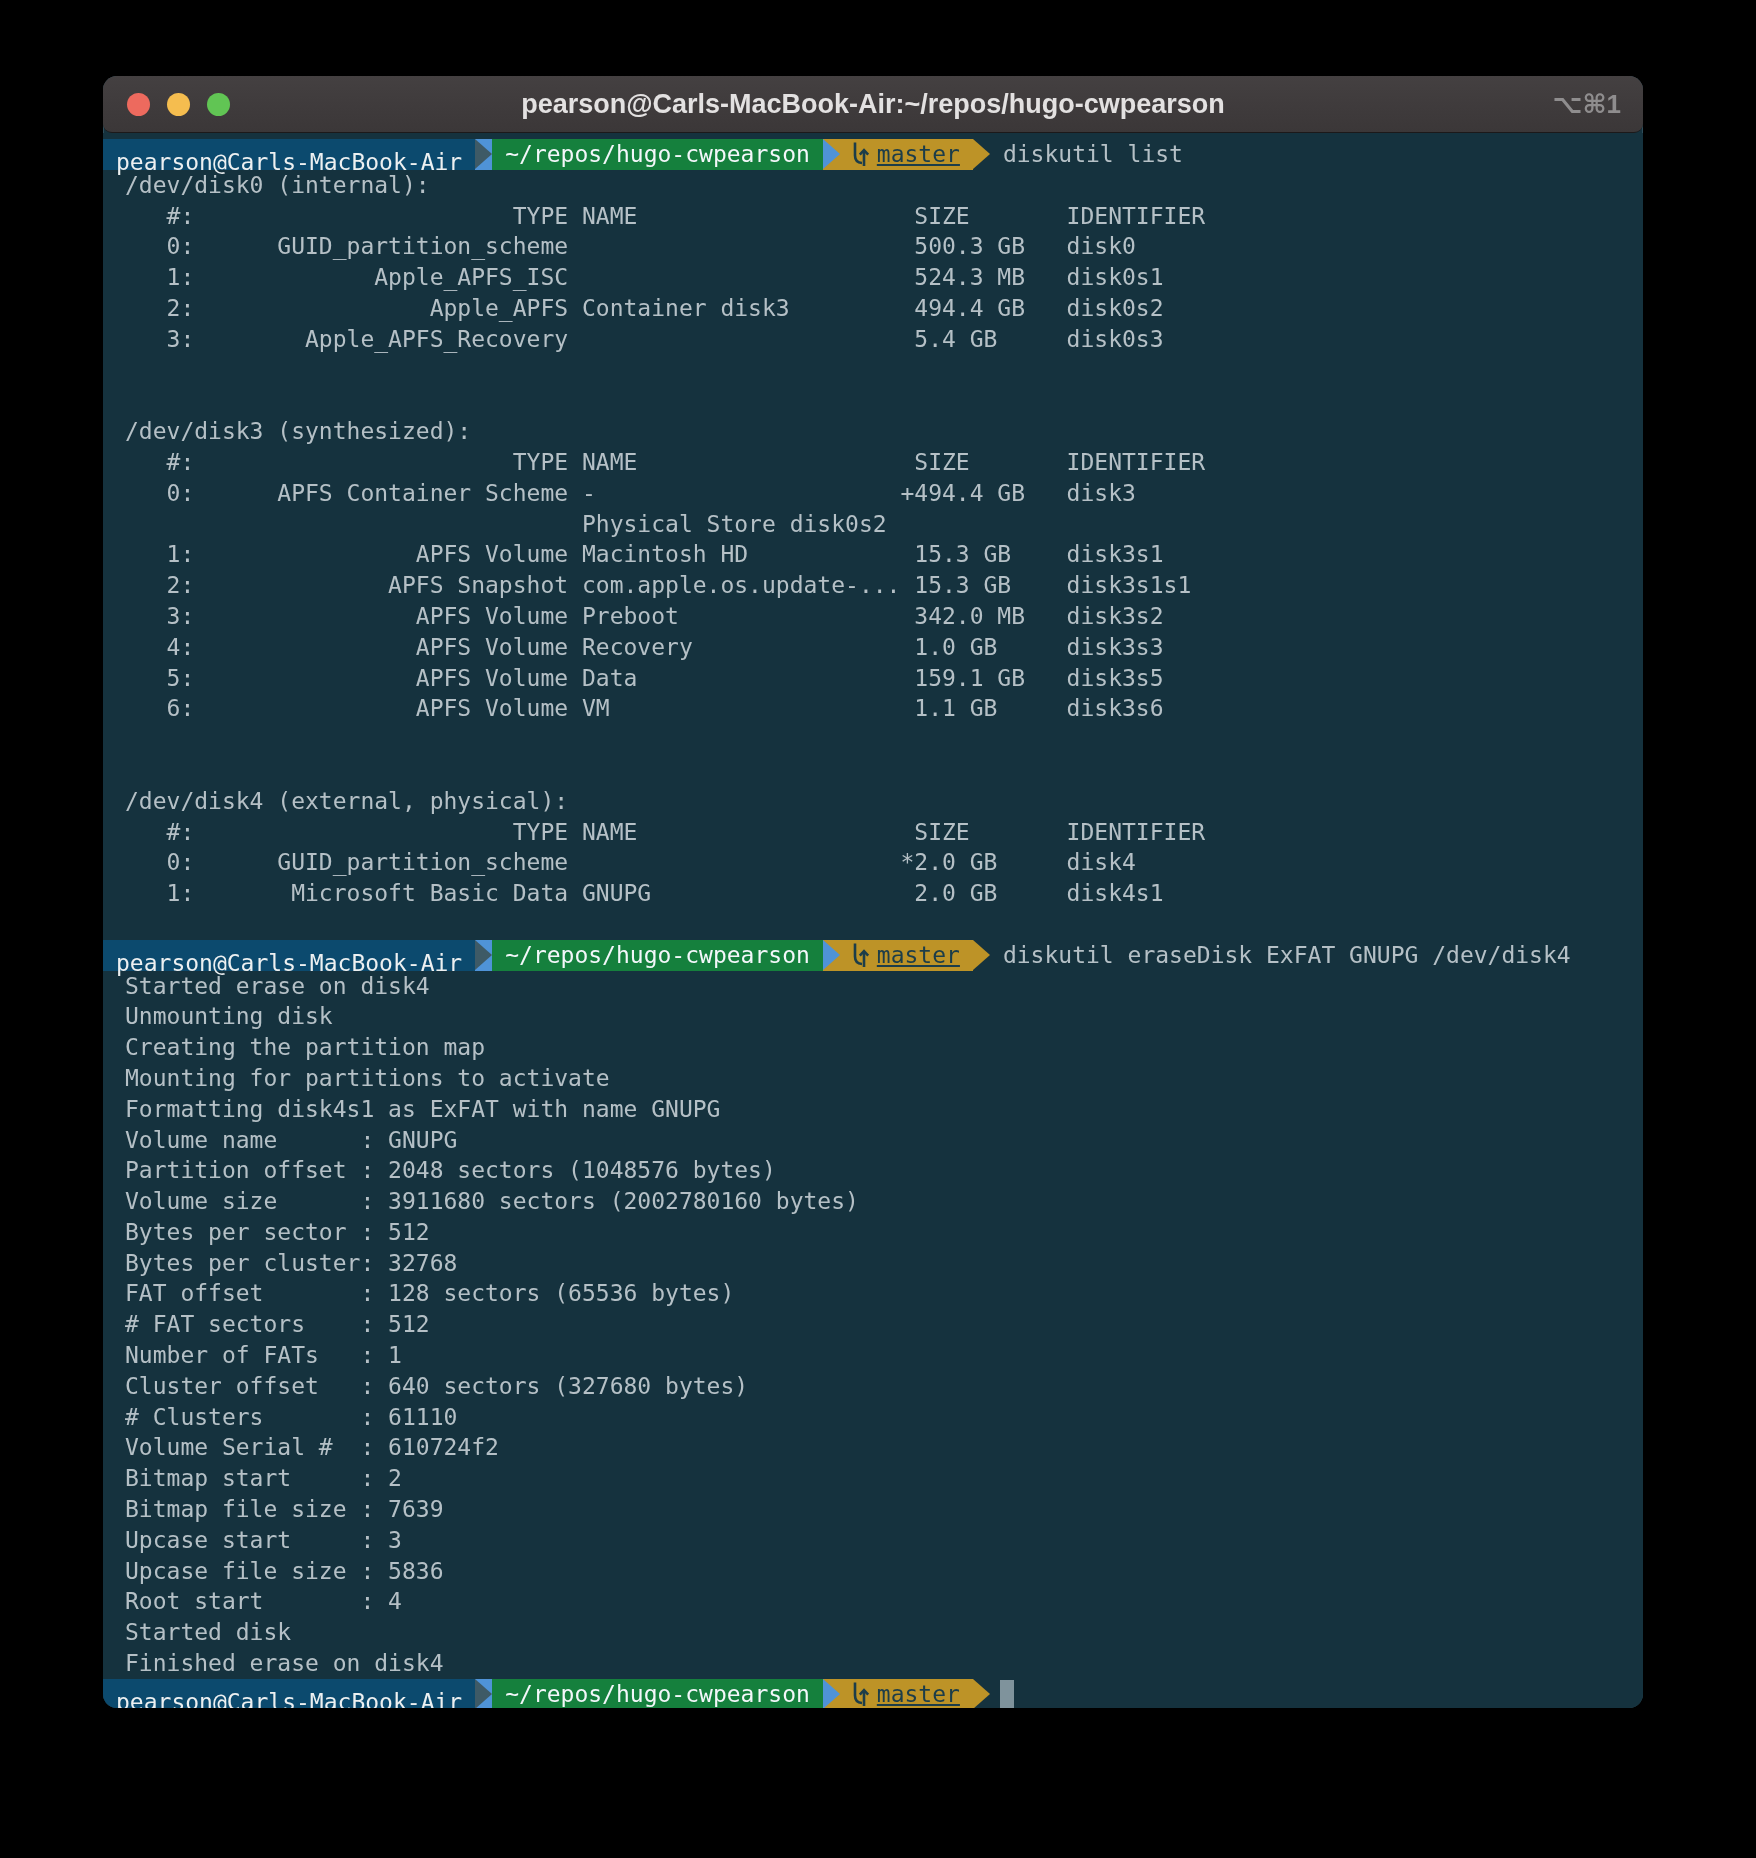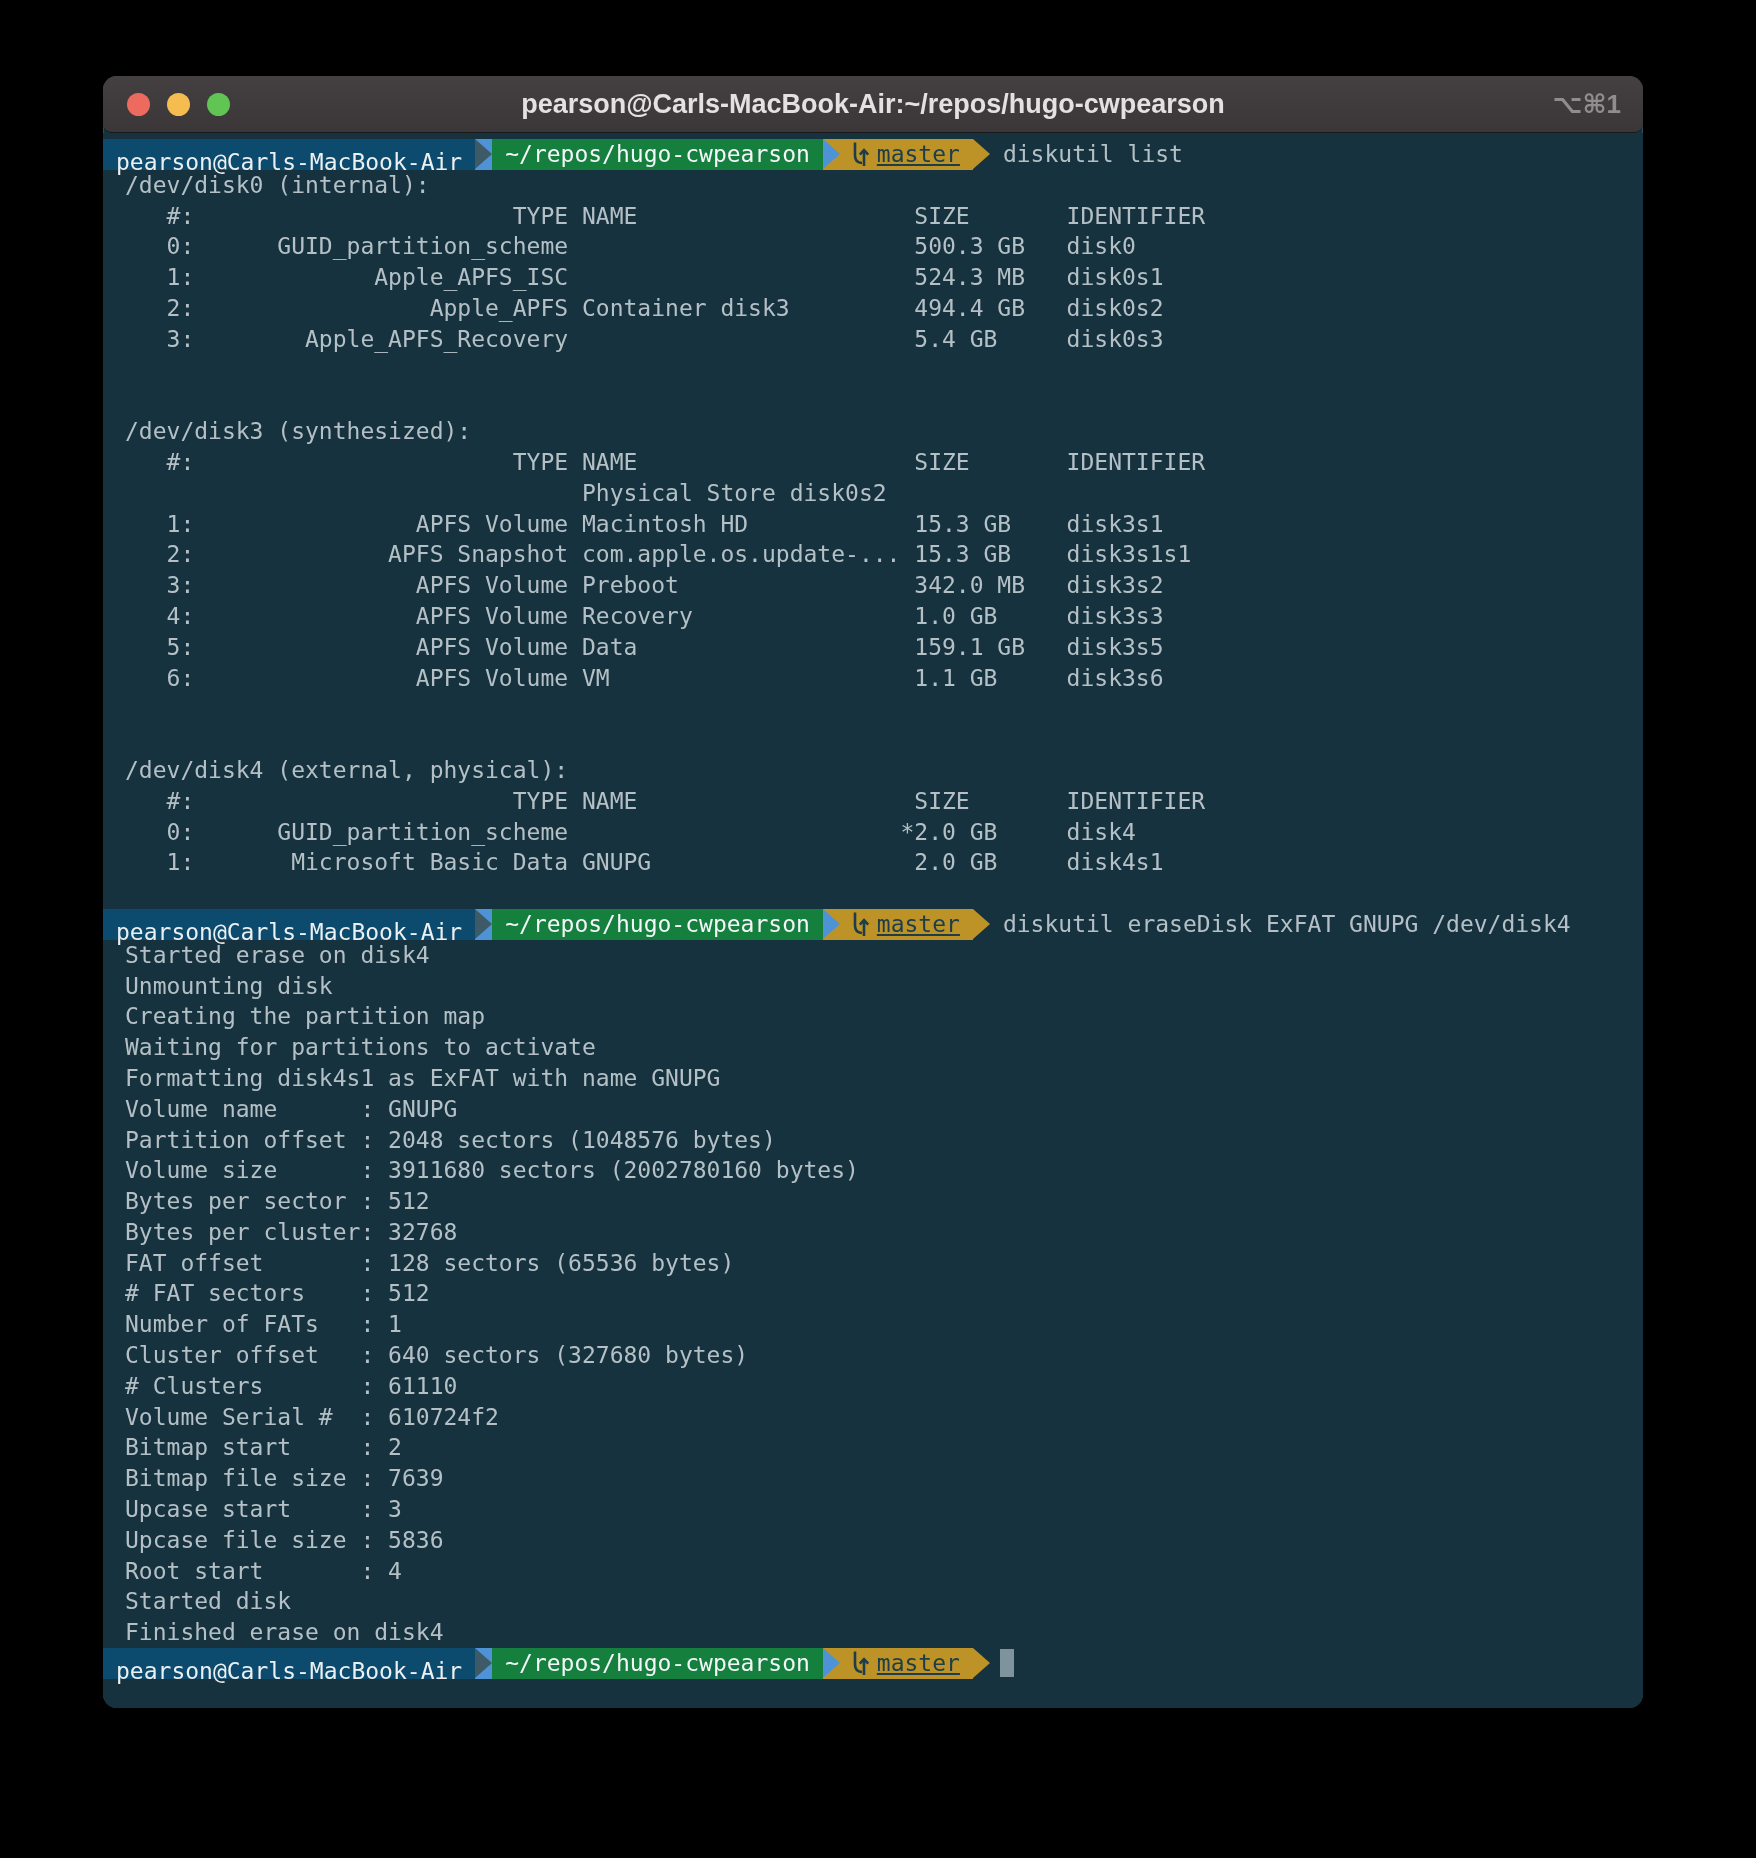--- a/index.html
+++ b/index.html
@@ -87,20 +87,21 @@
         <div class="tline">/dev/disk0 (internal):</div>
         <div class="tline">   #:                       TYPE NAME                    SIZE       IDENTIFIER</div>
         <div class="tline">   0:      GUID_partition_scheme                         500.3 GB   disk0</div>
         <div class="tline">   1:             Apple_APFS_ISC                         524.3 MB   disk0s1</div>
         <div class="tline">   2:                 Apple_APFS Container disk3         494.4 GB   disk0s2</div>
         <div class="tline">   3:        Apple_APFS_Recovery                         5.4 GB     disk0s3</div>
         <div class="tline"></div>
         <div class="tline"></div>
         <div class="tline">/dev/disk3 (synthesized):</div>
         <div class="tline">   #:                       TYPE NAME                    SIZE       IDENTIFIER</div>
+        <div class="tline">   0:      APFS Container Scheme -                      +494.4 GB   disk3</div>
         <div class="tline">                                 Physical Store disk0s2</div>
         <div class="tline">   1:                APFS Volume Macintosh HD            15.3 GB    disk3s1</div>
         <div class="tline">   2:              APFS Snapshot com.apple.os.update-... 15.3 GB    disk3s1s1</div>
         <div class="tline">   3:                APFS Volume Preboot                 342.0 MB   disk3s2</div>
         <div class="tline">   4:                APFS Volume Recovery                1.0 GB     disk3s3</div>
         <div class="tline">   5:                APFS Volume Data                    159.1 GB   disk3s5</div>
         <div class="tline">   6:                APFS Volume VM                      1.1 GB     disk3s6</div>
         <div class="tline"></div>
         <div class="tline"></div>
         <div class="tline">/dev/disk4 (external, physical):</div>
@@ -124,21 +125,21 @@
         <span>master</span>
       </span>
       <span class="chev" style="--from:#bd9327;--to:transparent"></span>
       <span class="cmd">diskutil eraseDisk ExFAT GNUPG /dev/disk4</span>
     </div>
 
     <div>
         <div class="tline">Started erase on disk4</div>
         <div class="tline">Unmounting disk</div>
         <div class="tline">Creating the partition map</div>
-        <div class="tline">Waiting for partitions to activate</div>
+        <div class="tline">Mounting for partitions to activate</div>
         <div class="tline">Formatting disk4s1 as ExFAT with name GNUPG</div>
         <div class="tline">Volume name      : GNUPG</div>
         <div class="tline">Partition offset : 2048 sectors (1048576 bytes)</div>
         <div class="tline">Volume size      : 3911680 sectors (2002780160 bytes)</div>
         <div class="tline">Bytes per sector : 512</div>
         <div class="tline">Bytes per cluster: 32768</div>
         <div class="tline">FAT offset       : 128 sectors (65536 bytes)</div>
         <div class="tline"># FAT sectors    : 512</div>
         <div class="tline">Number of FATs   : 1</div>
         <div class="tline">Cluster offset   : 640 sectors (327680 bytes)</div>

